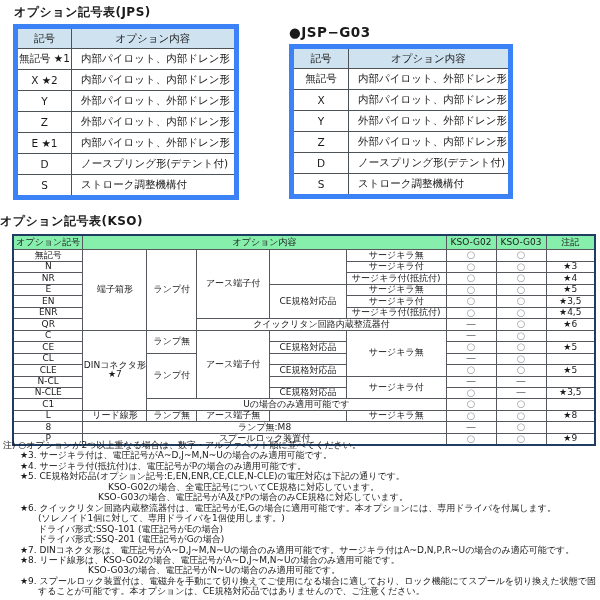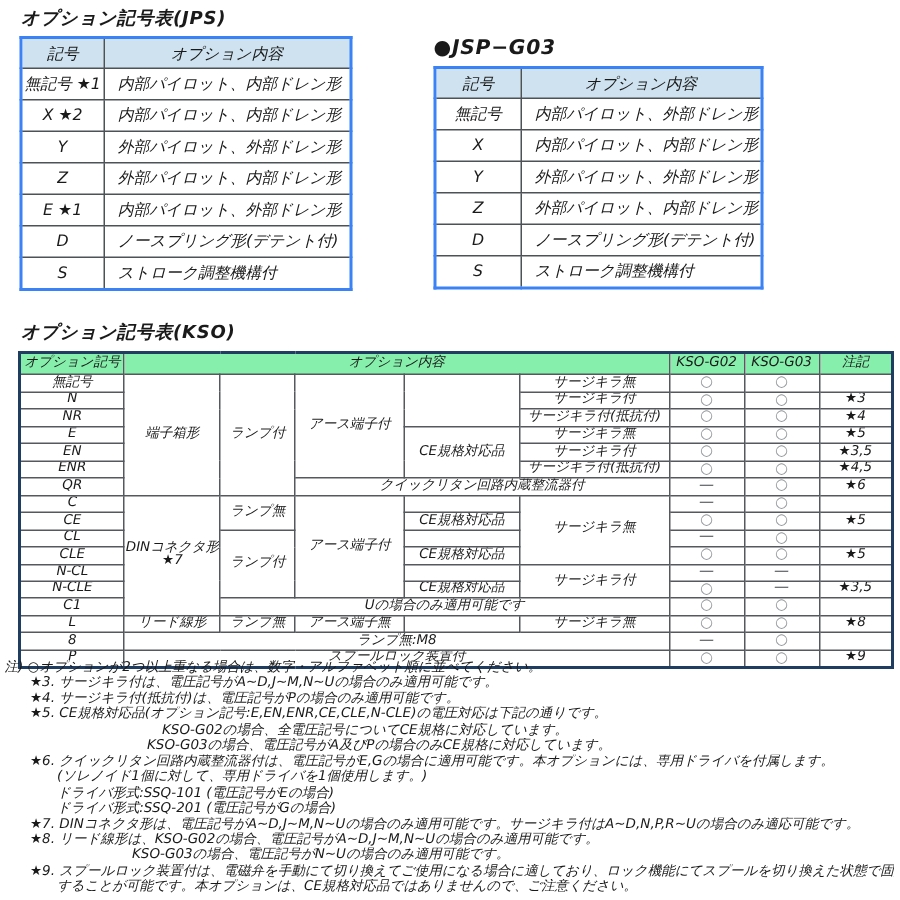--- a/index.html
+++ b/index.html
@@ -1,30 +1,30 @@
 <!DOCTYPE html>
 <html><head>
 <meta charset="utf-8">
 <style>
   html,body{margin:0;padding:0;}
   body{width:600px;height:600px;background:#ffffff;
        font-family:"DejaVu Sans","Liberation Sans",sans-serif;color:#1a1a1a;}
-  .page{position:relative;width:596px;height:600px;overflow:hidden;font-style:italic;}
+  .page{position:relative;width:596px;height:600px;overflow:hidden;}
 
   .sec-title{position:absolute;font-size:12px;font-weight:bold;letter-spacing:.5px;}
   #title-jps{left:14px;top:4px;}
-  #title-kso{left:14px;top:213px;}
+  #title-kso{left:0;top:213px;}
 
   .jps-block{position:absolute;top:24px;}
   #jps0{left:13px;}
   #jps1{left:289px;}
   .jps-sub{font-size:13.5px;font-weight:bold;margin:0 0 4px 0;letter-spacing:.5px;}
 
   table{border-collapse:collapse;table-layout:fixed;}
-  .t-jps{border:2px solid #3b82f6;}
+  .t-jps{border:5px solid #3b82f6;}
   .t-jps th,.t-jps td{border:1px solid #4d5257;overflow:hidden;white-space:nowrap;}
   .t-jps th{background:#cfe2ef;font-weight:normal;font-size:10.5px;height:17px;text-align:center;}
   .t-jps td{font-size:10.5px;height:18px;}
   .t-jps td.sym{text-align:center;}
   .t-jps td.cnt{text-align:left;padding-left:9px;}
 
   .t-kso{position:absolute;left:12px;top:234px;border:2px solid #1f3c61;}
   .t-kso th,.t-kso td{border:1px solid #55595e;overflow:hidden;white-space:nowrap;
                       text-align:center;padding:0;line-height:1.05;}
   .t-kso th{background:#86efac;font-weight:normal;font-size:9px;height:13px;}

